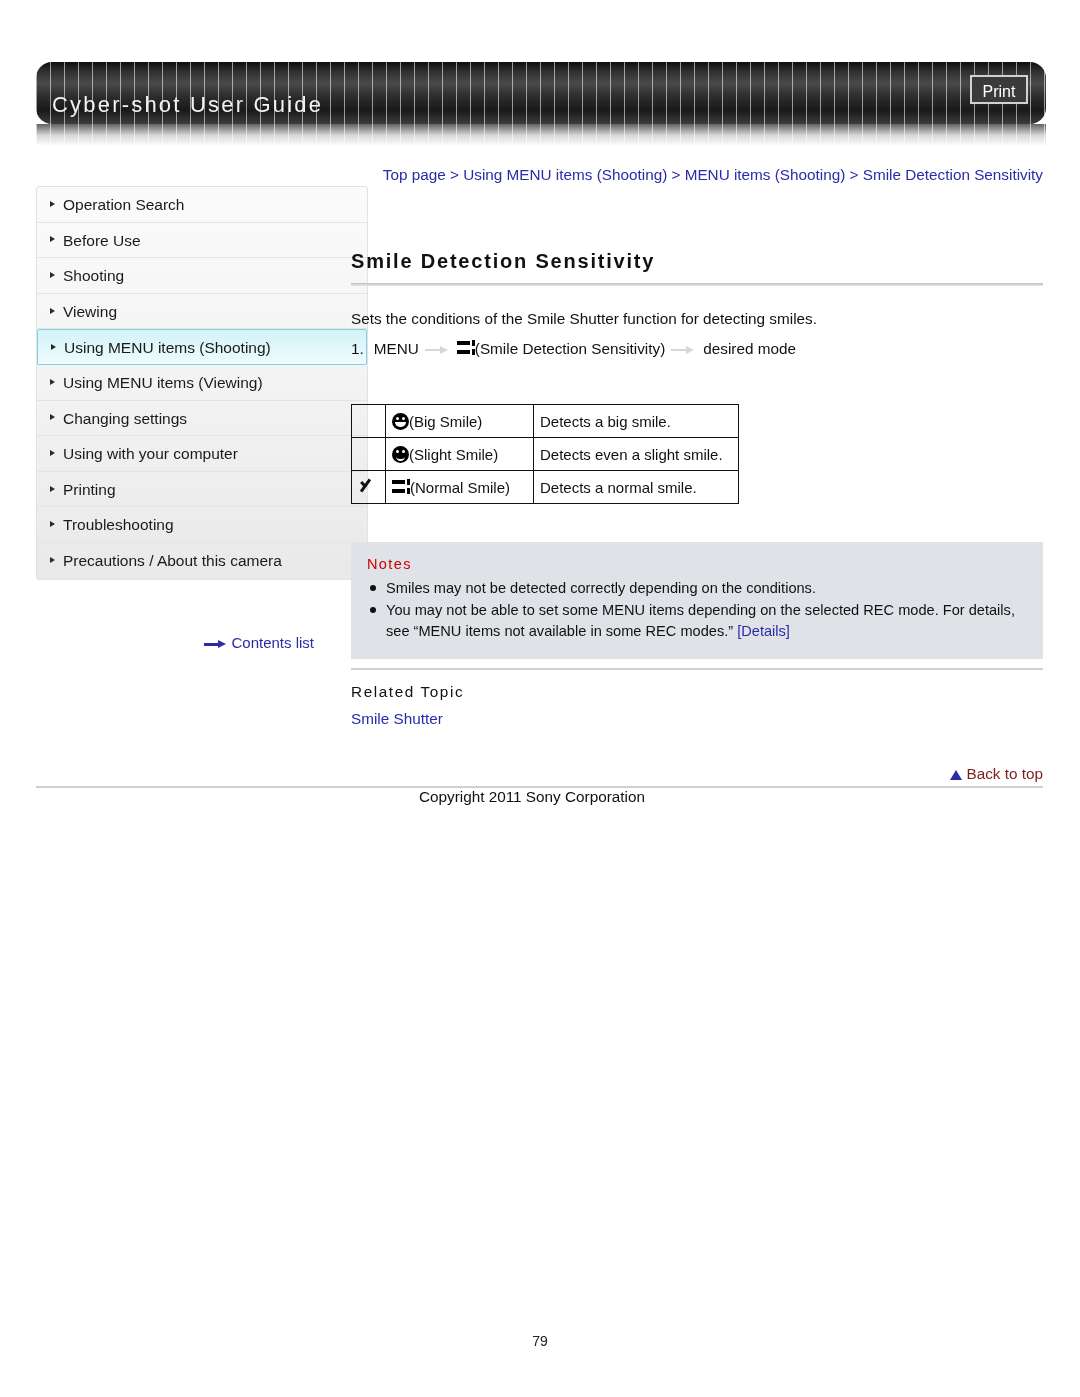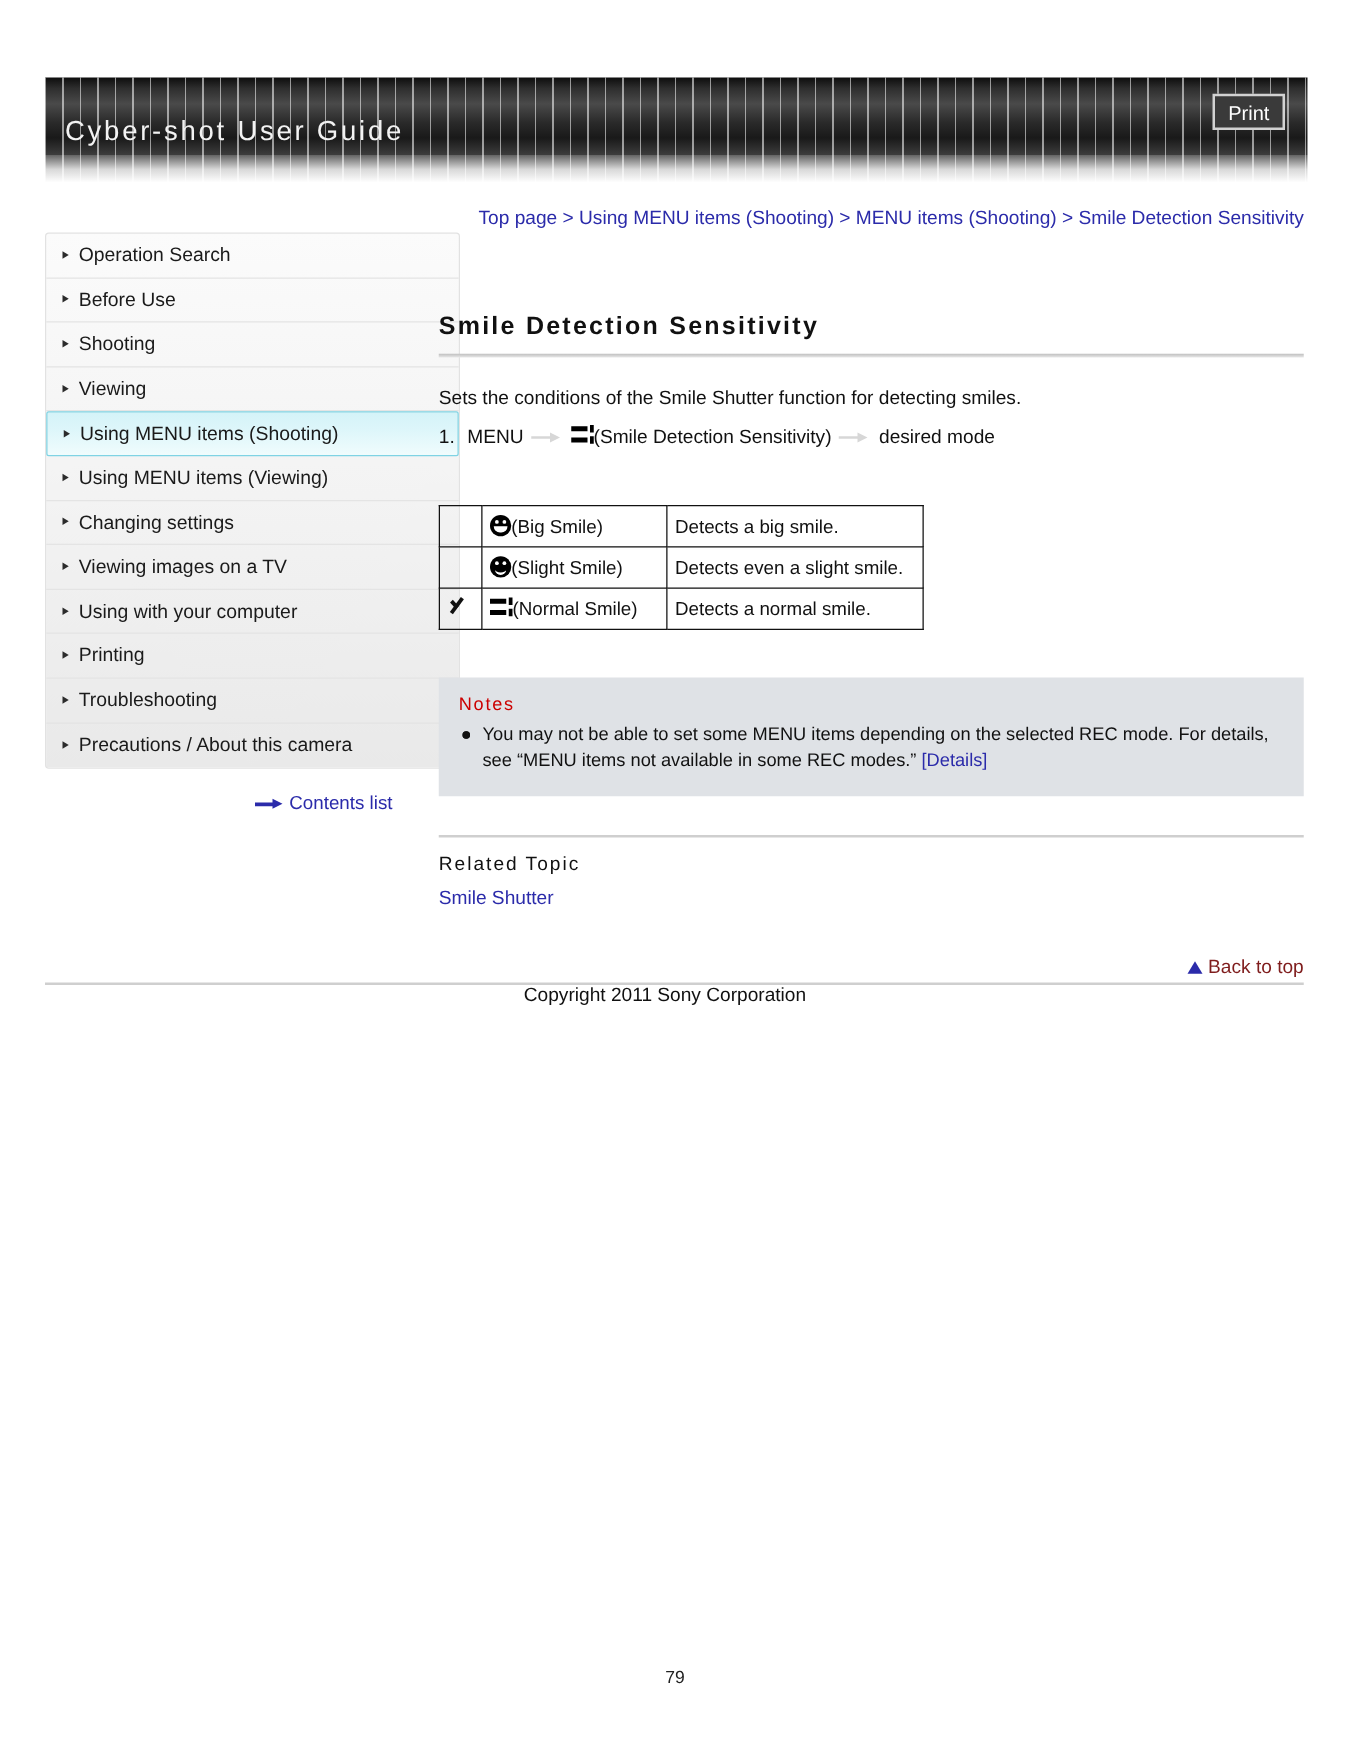--- a/index.html
+++ b/index.html
@@ -30,20 +30,21 @@
         rgba(255,255,255,0) 1px,
         rgba(255,255,255,0) 14px),
       linear-gradient(to bottom,
         #0d0d0d 0%,
         #2e2e2e 14%,
         #4a4a4a 34%,
         #2a2a2a 58%,
         #191919 78%,
         #3d3d3d 100%);
     overflow: hidden;
+    border-radius: 16px;
   }
   .banner-fade {
     position: absolute;
     left: 36px;
     top: 124px;
     width: 1010px;
     height: 22px;
     background:
       repeating-linear-gradient(to right,
         rgba(255,255,255,0.55) 0px,
@@ -454,24 +455,20 @@
     <span class="tri"></span>
     <span>Using MENU items (Shooting)</span>
   </div>
   <div class="nav-item">
     <span class="tri"></span>
     <span>Using MENU items (Viewing)</span>
   </div>
   <div class="nav-item">
     <span class="tri"></span>
     <span>Changing settings</span>
-  </div>
-  <div class="nav-item">
-    <span class="tri"></span>
-    <span>Viewing images on a TV</span>
   </div>
   <div class="nav-item">
     <span class="tri"></span>
     <span>Using with your computer</span>
   </div>
   <div class="nav-item">
     <span class="tri"></span>
     <span>Printing</span>
   </div>
   <div class="nav-item">
@@ -516,20 +513,21 @@
       <td class="label"><span class="ic ic-normal"><span class="b1"></span><span class="b2"></span><span class="b3"></span><span class="b4"></span></span><span>(Normal Smile)</span></td>
       <td class="desc">Detects a normal smile.</td>
     </tr>
   </tbody>
 </table>
 
 <div class="notes">
   <div class="notes-title">Notes</div>
   <div class="note-row">
     <span class="dot"></span>
+    <span>Smiles may not be detected correctly depending on the conditions.</span>
   </div>
   <div class="note-row">
     <span class="dot"></span>
     <span>You may not be able to set some MENU items depending on the selected REC mode. For details, see “MENU items not available in some REC modes.”</span>
     <span class="lnk">[Details]</span>
   </div>
 </div>
 
 <div class="sep-rule"></div>
 <div class="related-title">Related Topic</div>

